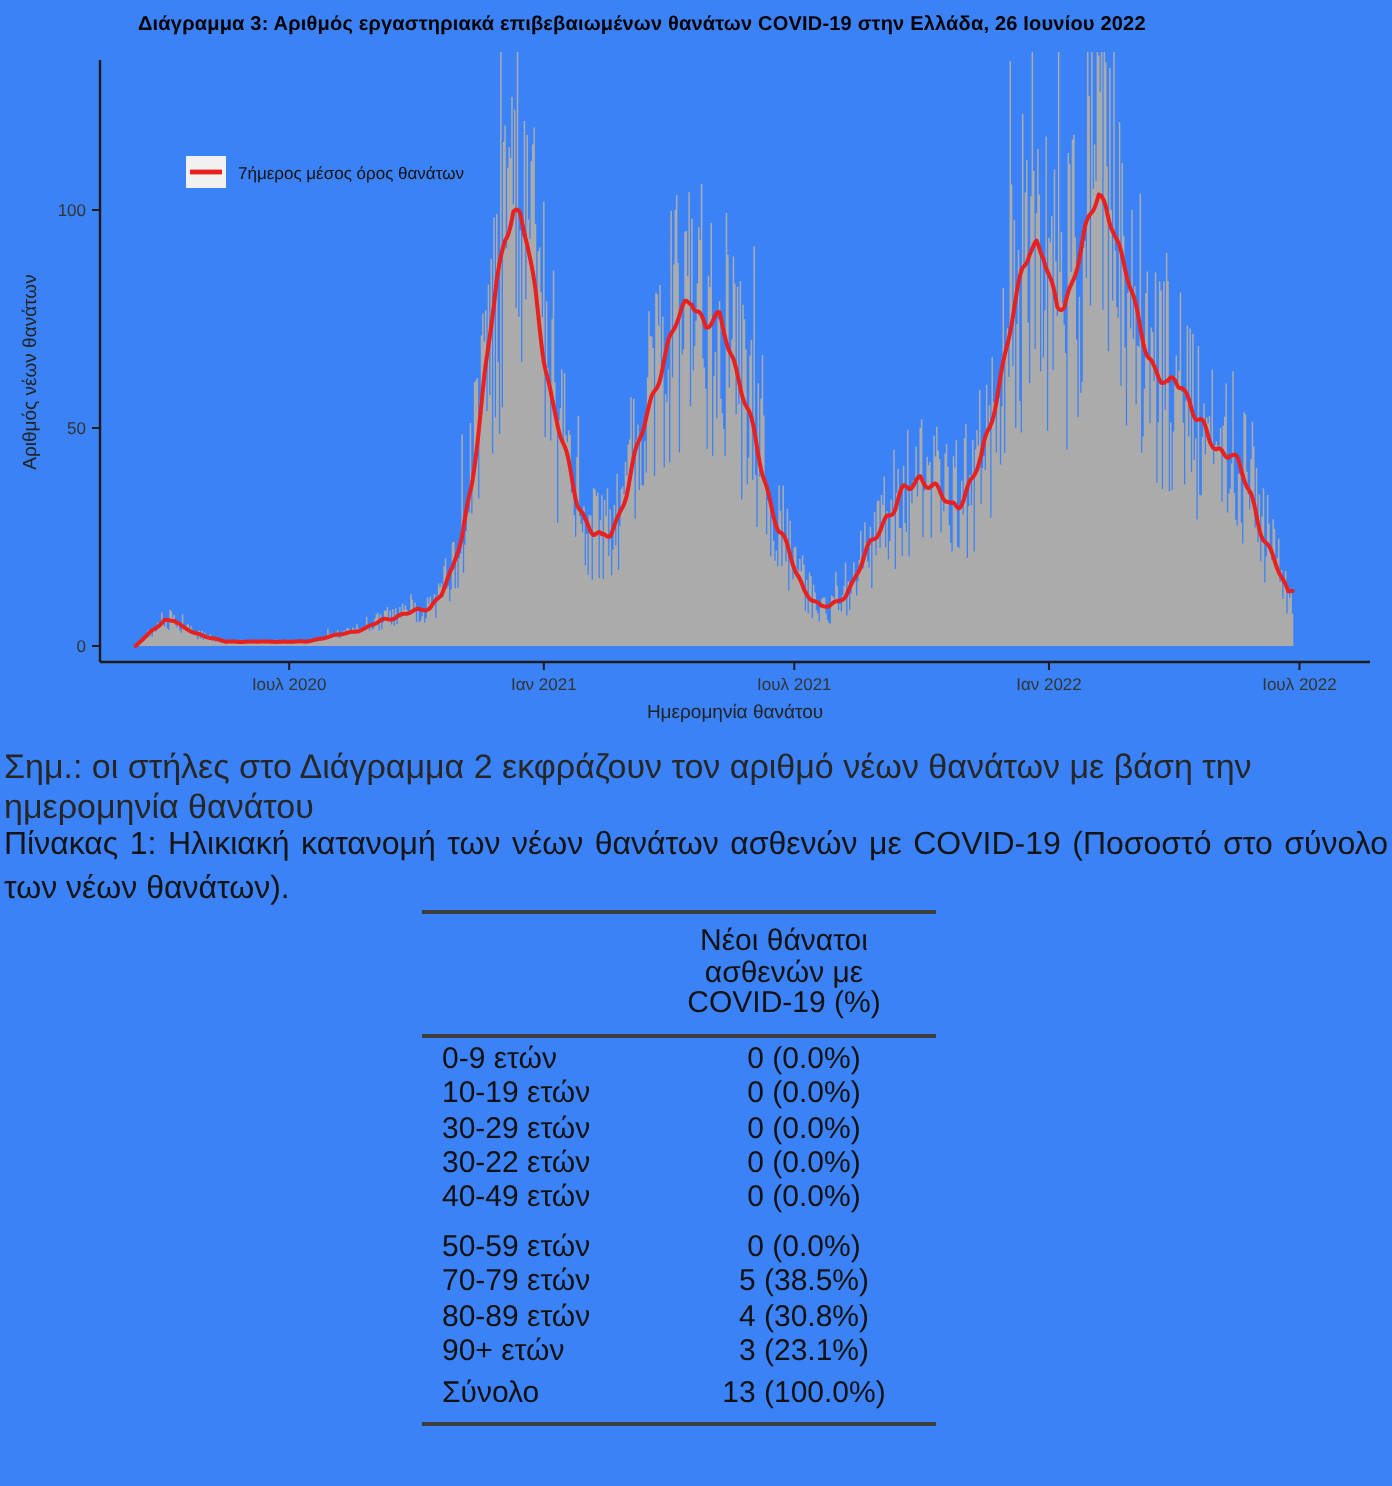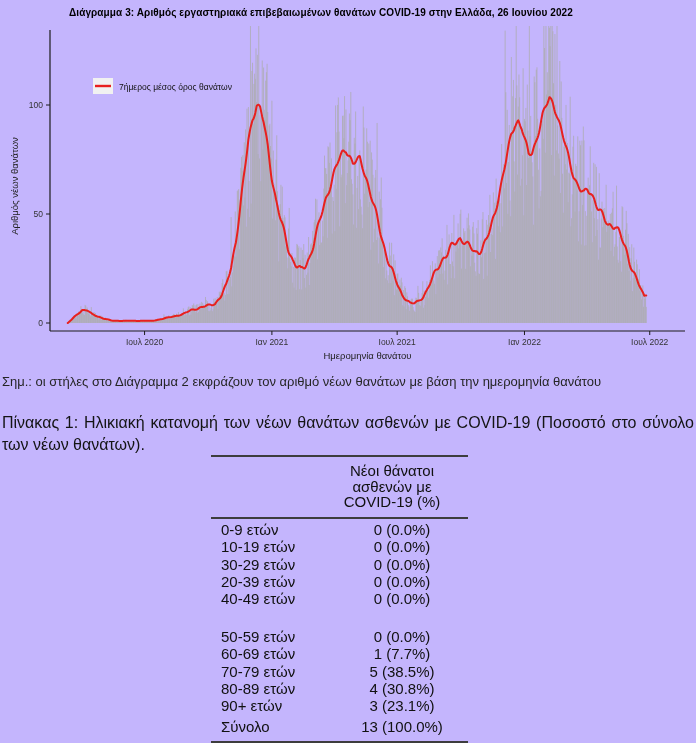--- a/index.html
+++ b/index.html
@@ -1,45 +1,45 @@
 <!DOCTYPE html>
 <html><head>
 <meta charset="utf-8">
 <style>
   html,body{margin:0;padding:0;background:#fff;}
   .page{
-    position:relative; width:696px; height:743px; background:#c4b5fd;
+    position:relative; width:696px; height:743px; background:#3b82f6;
     font-family:"Liberation Sans", sans-serif; color:#1a1a1a; overflow:hidden;
   }
   .chart-title{
     position:absolute; left:69px; top:7px; width:600px;
     font-size:10px; font-weight:bold; color:#000; letter-spacing:.1px;
   }
   .chart-wrap{ position:absolute; left:6px; top:26px; width:684px; height:342px; }
   .fig-note{
     position:absolute; left:2px; top:374px; width:692px;
-    font-size:13px; color:#262626;
+    font-size:17px; color:#262626;
   }
   .table-caption{
     position:absolute; left:2px; top:412px; width:692px;
     font-size:16px; line-height:1.38; color:#141414; text-align:justify;
   }
   .age-table{
     position:absolute; left:211px; top:455px; width:257px;
     font-size:15px; color:#111;
   }
   .thead{
     border-top:2px solid #3d3d3d; border-bottom:2px solid #3d3d3d;
     padding:6px 0 7px; display:flex;
   }
   .hlabel{ width:105px; }
   .hvalue{ flex:1; text-align:center; white-space:pre-line; line-height:15.5px; }
   .tbody{ padding-top:2px; }
   .trow{ display:flex; align-items:flex-end; height:17.4px; }
-  .trow.gap{ margin-top:20px; }
+  .trow.gap{ margin-top:7px; }
   .tlabel{ padding-left:10px; width:115px; }
   .tvalue{ flex:1; text-align:center; }
   .trow.total{
     height:auto; margin-top:1px; padding:3px 0 6px;
     border-bottom:2px solid #3d3d3d;
   }
   svg text{ font-family:"Liberation Sans", sans-serif; }
 </style>
 </head>
 <body>
@@ -104,34 +104,30 @@
         </div>
         <div class="trow">
           <div class="tlabel">10-19 ετών</div>
           <div class="tvalue">0 (0.0%)</div>
         </div>
         <div class="trow">
           <div class="tlabel">30-29 ετών</div>
           <div class="tvalue">0 (0.0%)</div>
         </div>
         <div class="trow">
-          <div class="tlabel">20-39 ετών</div>
+          <div class="tlabel">30-22 ετών</div>
           <div class="tvalue">0 (0.0%)</div>
         </div>
         <div class="trow">
           <div class="tlabel">40-49 ετών</div>
           <div class="tvalue">0 (0.0%)</div>
         </div>
         <div class="trow gap">
           <div class="tlabel">50-59 ετών</div>
           <div class="tvalue">0 (0.0%)</div>
-        </div>
-        <div class="trow">
-          <div class="tlabel">60-69 ετών</div>
-          <div class="tvalue">1 (7.7%)</div>
         </div>
         <div class="trow">
           <div class="tlabel">70-79 ετών</div>
           <div class="tvalue">5 (38.5%)</div>
         </div>
         <div class="trow">
           <div class="tlabel">80-89 ετών</div>
           <div class="tvalue">4 (30.8%)</div>
         </div>
         <div class="trow">

